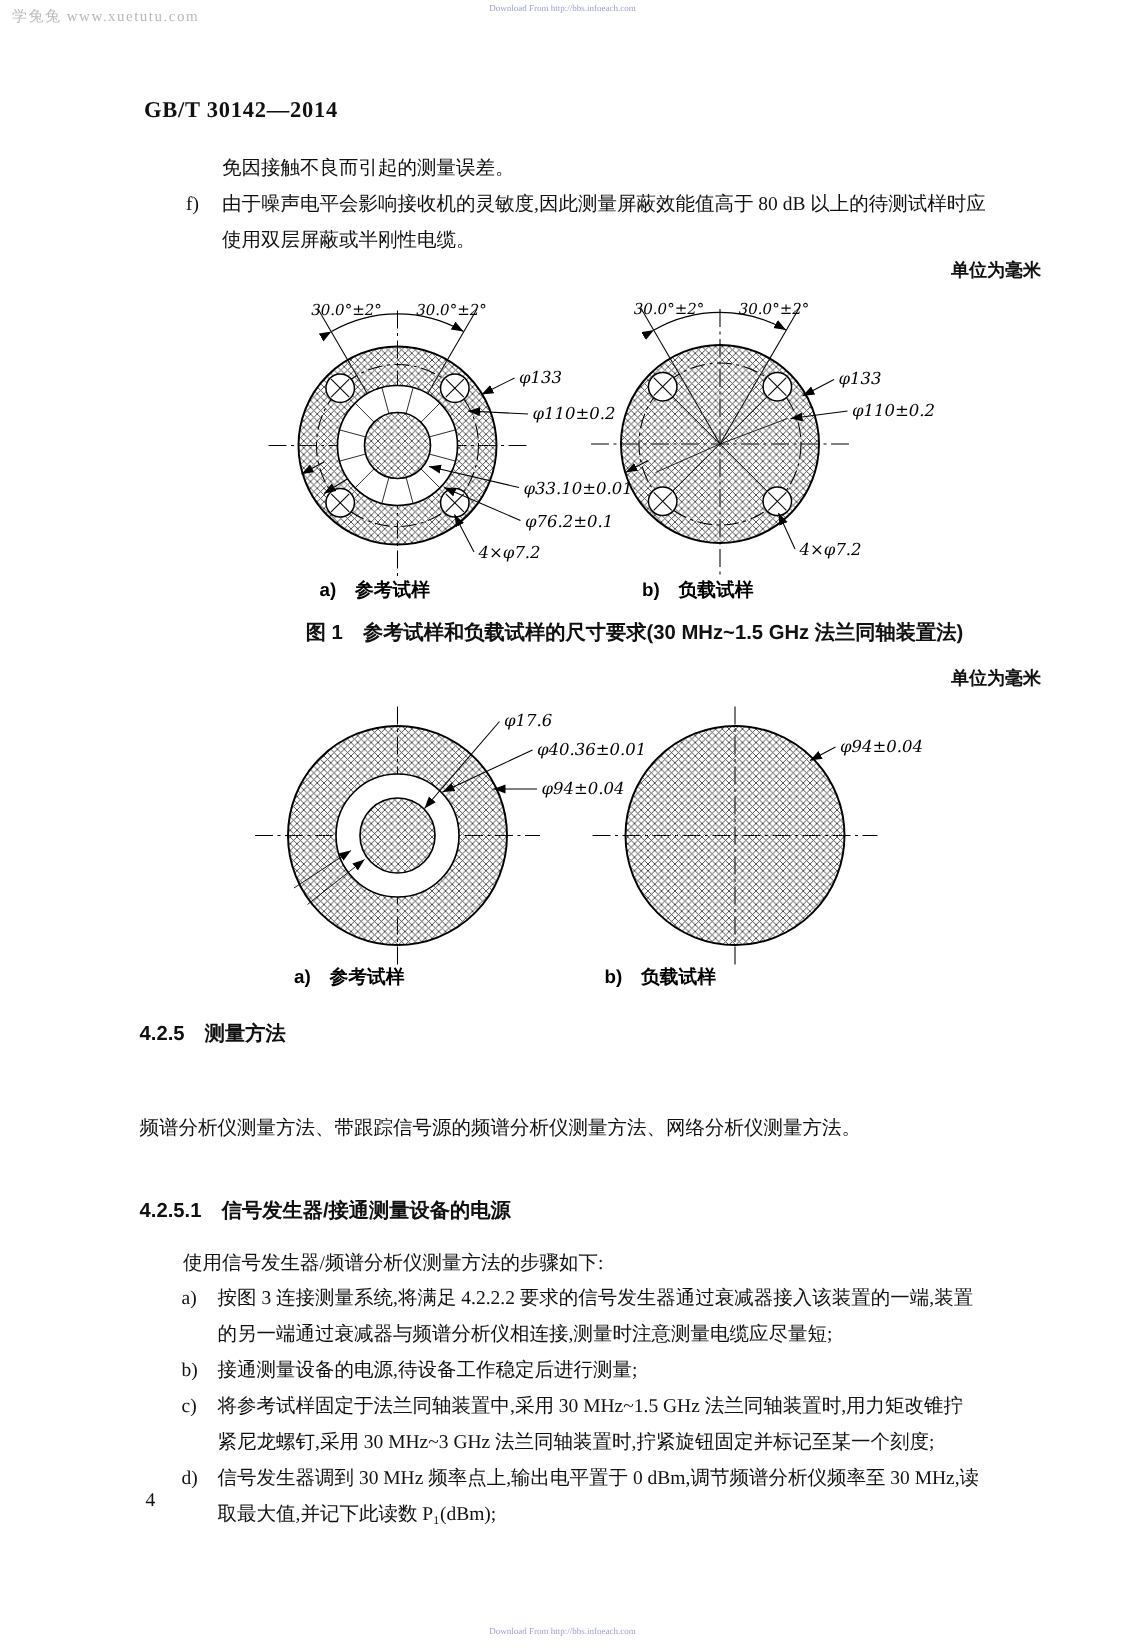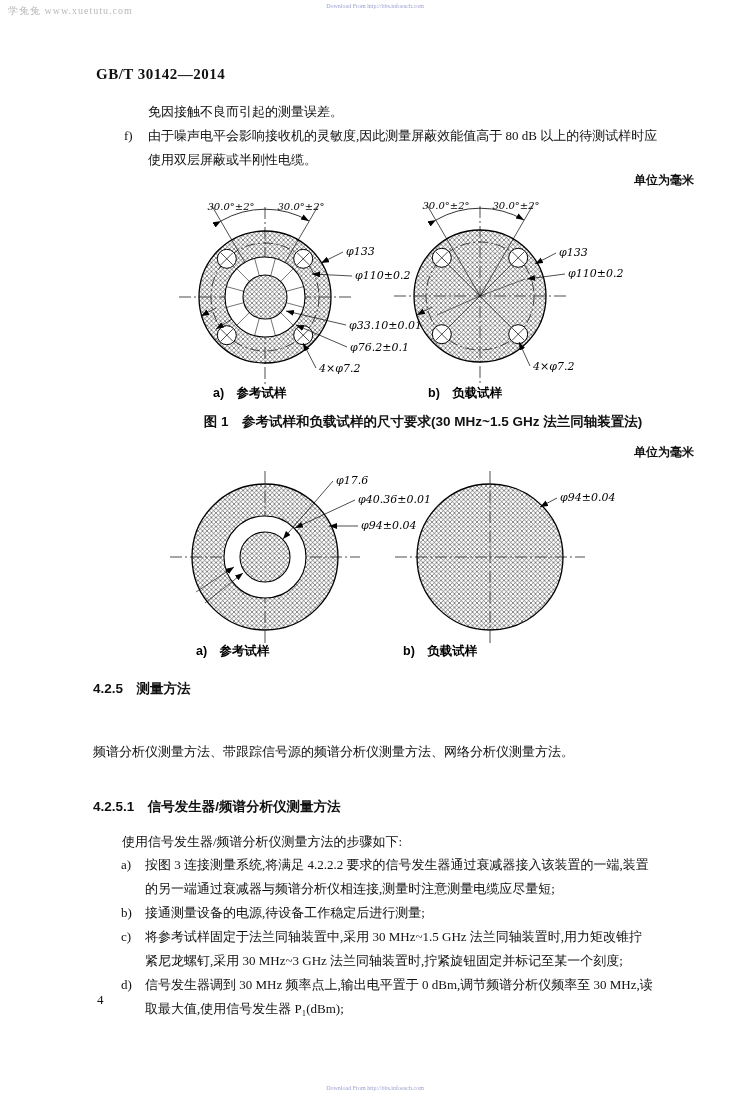--- a/index.html
+++ b/index.html
@@ -234,21 +234,21 @@
     </g>
   </svg>
 
 
   <div class="abs sec-heading h425 nowrap">4.2.5　测量方法</div>
 
   <div class="abs para body-text">
     <div class="nowrap">频谱分析仪测量方法、带跟踪信号源的频谱分析仪测量方法、网络分析仪测量方法。</div>
   </div>
 
-  <div class="abs sec-heading h4251 nowrap">4.2.5.1　信号发生器/频谱分析仪测量方法</div>
+  <div class="abs sec-heading h4251 nowrap">4.2.5.1　信号发生器/接通测量设备的电源</div>
 
   <div class="abs steps-intro body-text nowrap">使用信号发生器/频谱分析仪测量方法的步骤如下:</div>
 
   <div class="abs steps body-text">
     <div class="li-row">
       <div class="li-marker">a)</div>
       <div class="li-body">
         <div class="nowrap">按图 3 连接测量系统,将满足 4.2.2.2 要求的信号发生器通过衰减器接入该装置的一端,装置</div>
         <div class="nowrap">的另一端通过衰减器与频谱分析仪相连接,测量时注意测量电缆应尽量短;</div>
       </div>
@@ -263,21 +263,21 @@
       <div class="li-marker">c)</div>
       <div class="li-body">
         <div class="nowrap">将参考试样固定于法兰同轴装置中,采用 30 MHz~1.5 GHz 法兰同轴装置时,用力矩改锥拧</div>
         <div class="nowrap">紧尼龙螺钉,采用 30 MHz~3 GHz 法兰同轴装置时,拧紧旋钮固定并标记至某一个刻度;</div>
       </div>
     </div>
     <div class="li-row">
       <div class="li-marker">d)</div>
       <div class="li-body">
         <div class="nowrap">信号发生器调到 30 MHz 频率点上,输出电平置于 0 dBm,调节频谱分析仪频率至 30 MHz,读</div>
-        <div class="nowrap">取最大值,使用信号发生器 P₁(dBm);</div>
+        <div class="nowrap">取最大值,并记下此读数 P₁(dBm);</div>
       </div>
     </div>
   </div>
 
   <div class="abs page-number">4</div>
   <div class="abs dl-note dl-bottom">Download From http://bbs.infoeach.com</div>
 
 </div>
 
 </body></html>

